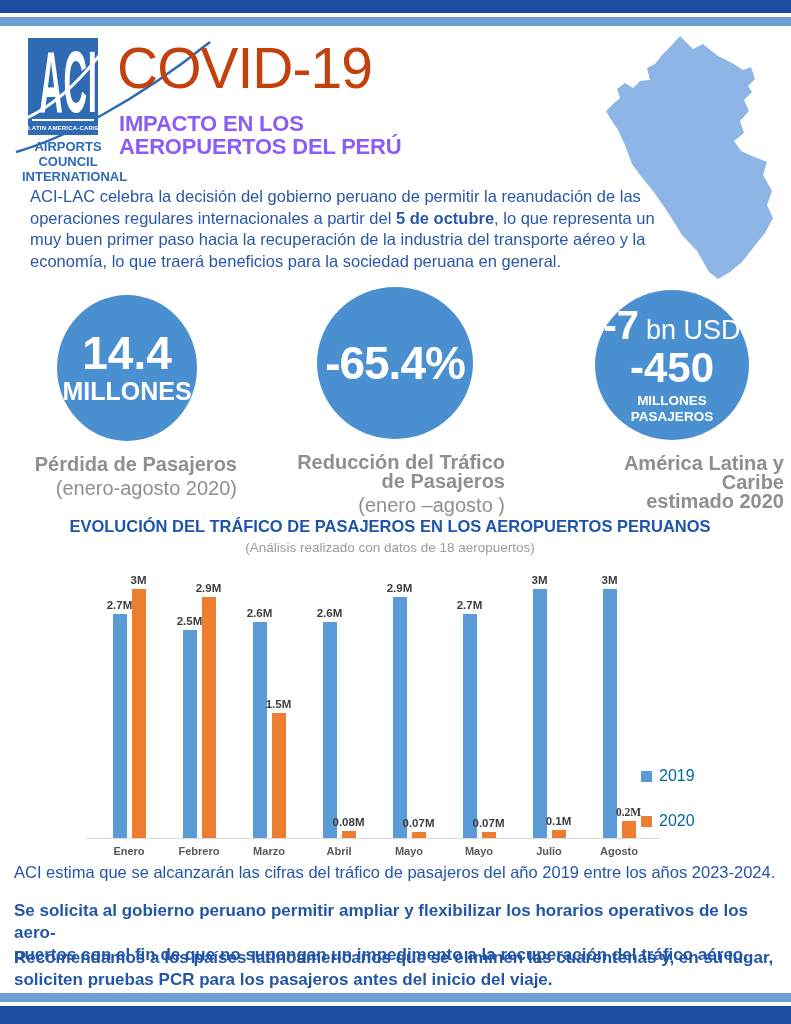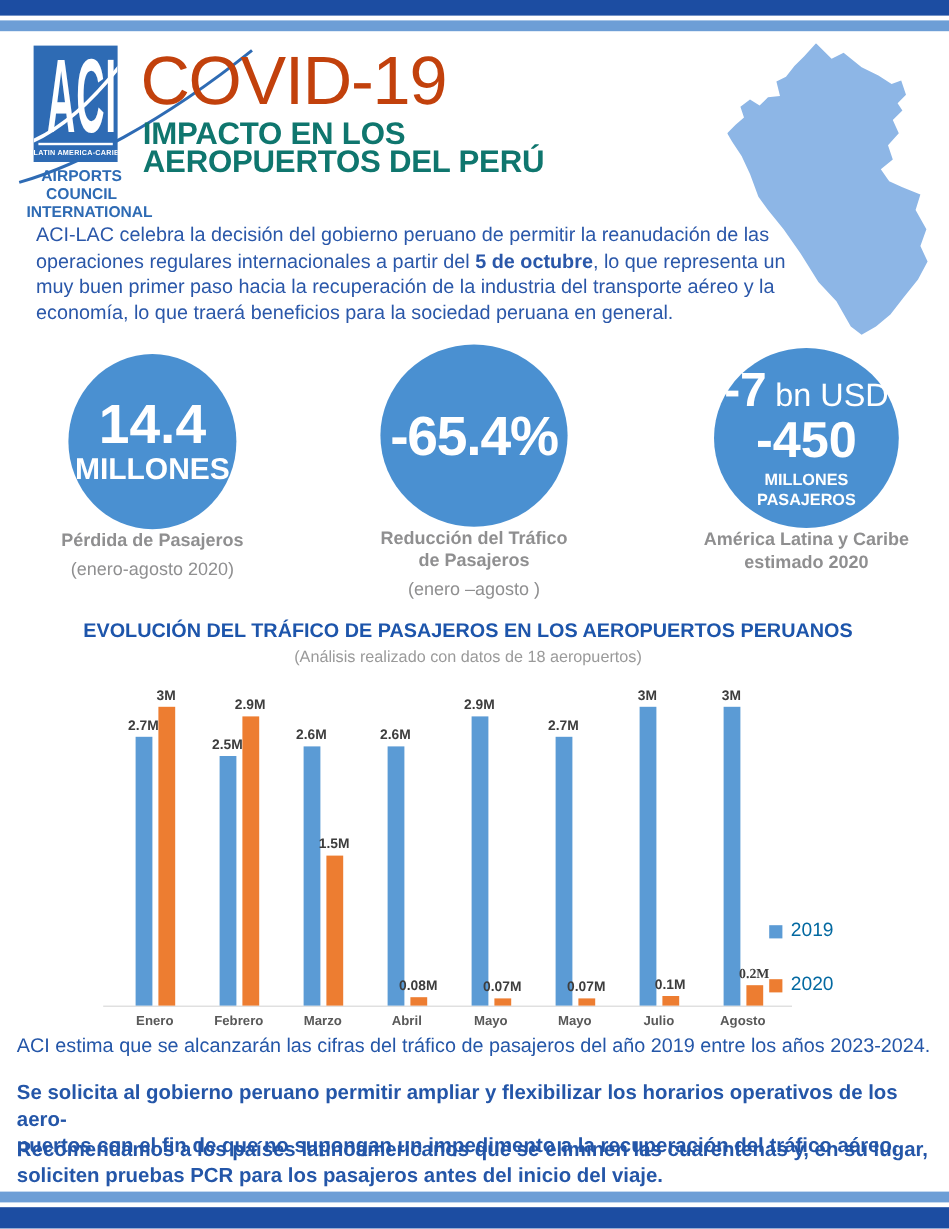--- a/index.html
+++ b/index.html
@@ -24,22 +24,22 @@
             transform:scale(0.68,1.82);transform-origin:50% 0;}
   .logo-rule{position:absolute;left:4px;right:4px;bottom:14px;height:2px;background:#fff;}
   .logo-region{position:absolute;left:0;right:0;bottom:4px;text-align:center;color:#fff;
                font-size:6px;font-weight:700;letter-spacing:0.2px;white-space:nowrap;}
   .logo-org{margin-top:5px;text-align:center;color:#2e6bb4;font-weight:700;
             font-size:13px;line-height:1.15;width:92px;margin-left:-6px;}
 
   
   .covid-title{position:absolute;left:117px;top:40px;color:#c2410c;font-weight:400;
                font-size:57px;letter-spacing:-1px;line-height:1;z-index:3;}
-  .covid-sub{position:absolute;left:119px;top:100px;color:#0f766e;font-weight:700;
-             font-size:26px;line-height:23px;letter-spacing:-0.2px;z-index:3;}
+  .covid-sub{position:absolute;left:119px;top:112px;color:#8b5cf6;font-weight:700;
+             font-size:22px;line-height:23px;letter-spacing:-0.2px;z-index:3;}
 
   
   .peru{position:absolute;left:606px;top:36px;width:184px;height:252px;z-index:0;}
 
   
   .intro{position:absolute;left:30px;top:186px;width:655px;color:#2a57a9;
          font-size:16.5px;line-height:21.5px;z-index:2;}
 
   
   .stat{position:absolute;text-align:center;}
@@ -49,21 +49,21 @@
   .c2{width:156px;height:152px;}
   .c3{width:154px;height:150px;}
   .stat-big{font-weight:700;font-size:46px;line-height:1;}
   .stat-unit{font-weight:700;font-size:25px;line-height:1.1;margin-top:2px;}
   .stat-pct{font-weight:700;font-size:46px;line-height:1;letter-spacing:-1px;}
   .stat-row{display:flex;align-items:baseline;gap:7px;}
   .usd-big{font-weight:700;font-size:40px;line-height:1;}
   .usd-small{font-weight:400;font-size:27px;}
   .stat-pax{font-weight:700;font-size:42px;line-height:1.05;}
   .stat-unit-sm{font-weight:700;font-size:13.5px;line-height:1.2;margin-top:3px;}
-  .caption{color:#8f8f90;font-size:15px;line-height:19px;}
+  .caption{margin-top:14px;color:#8f8f90;font-size:20px;line-height:19px;text-align:right;}
   .cap-b{font-weight:700;}
   .cap-r{font-weight:400;margin-top:5px;}
 
   
   .chart-title{position:absolute;left:0;top:517px;width:780px;text-align:center;color:#1d55ab;
                font-weight:700;font-size:16.5px;z-index:2;}
   .chart-sub{position:absolute;left:0;top:540px;width:780px;text-align:center;color:#9a9a9a;
              font-size:13.5px;z-index:2;}
   .chart-plot{position:absolute;left:94px;top:566px;width:560px;display:flex;z-index:2;}
   .cgroup{flex:1;display:flex;flex-direction:column;align-items:center;}

